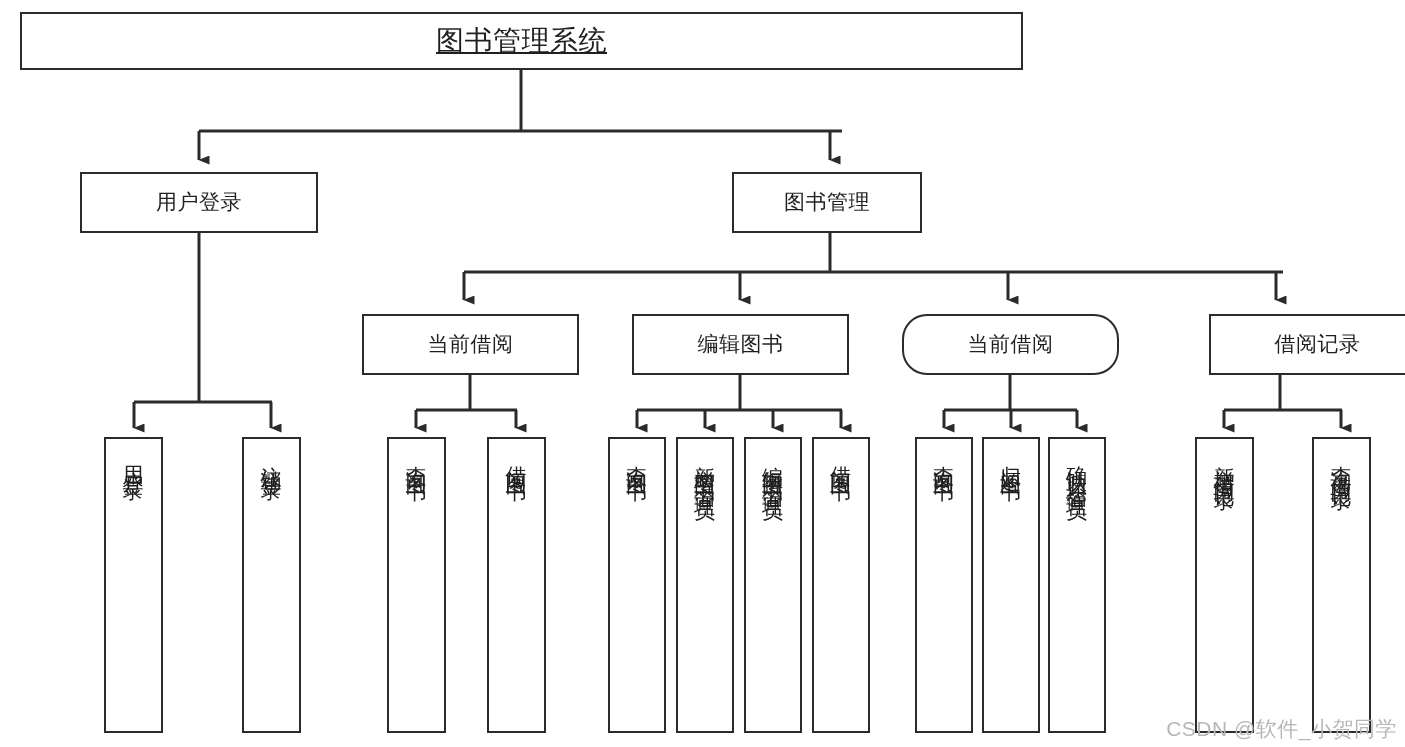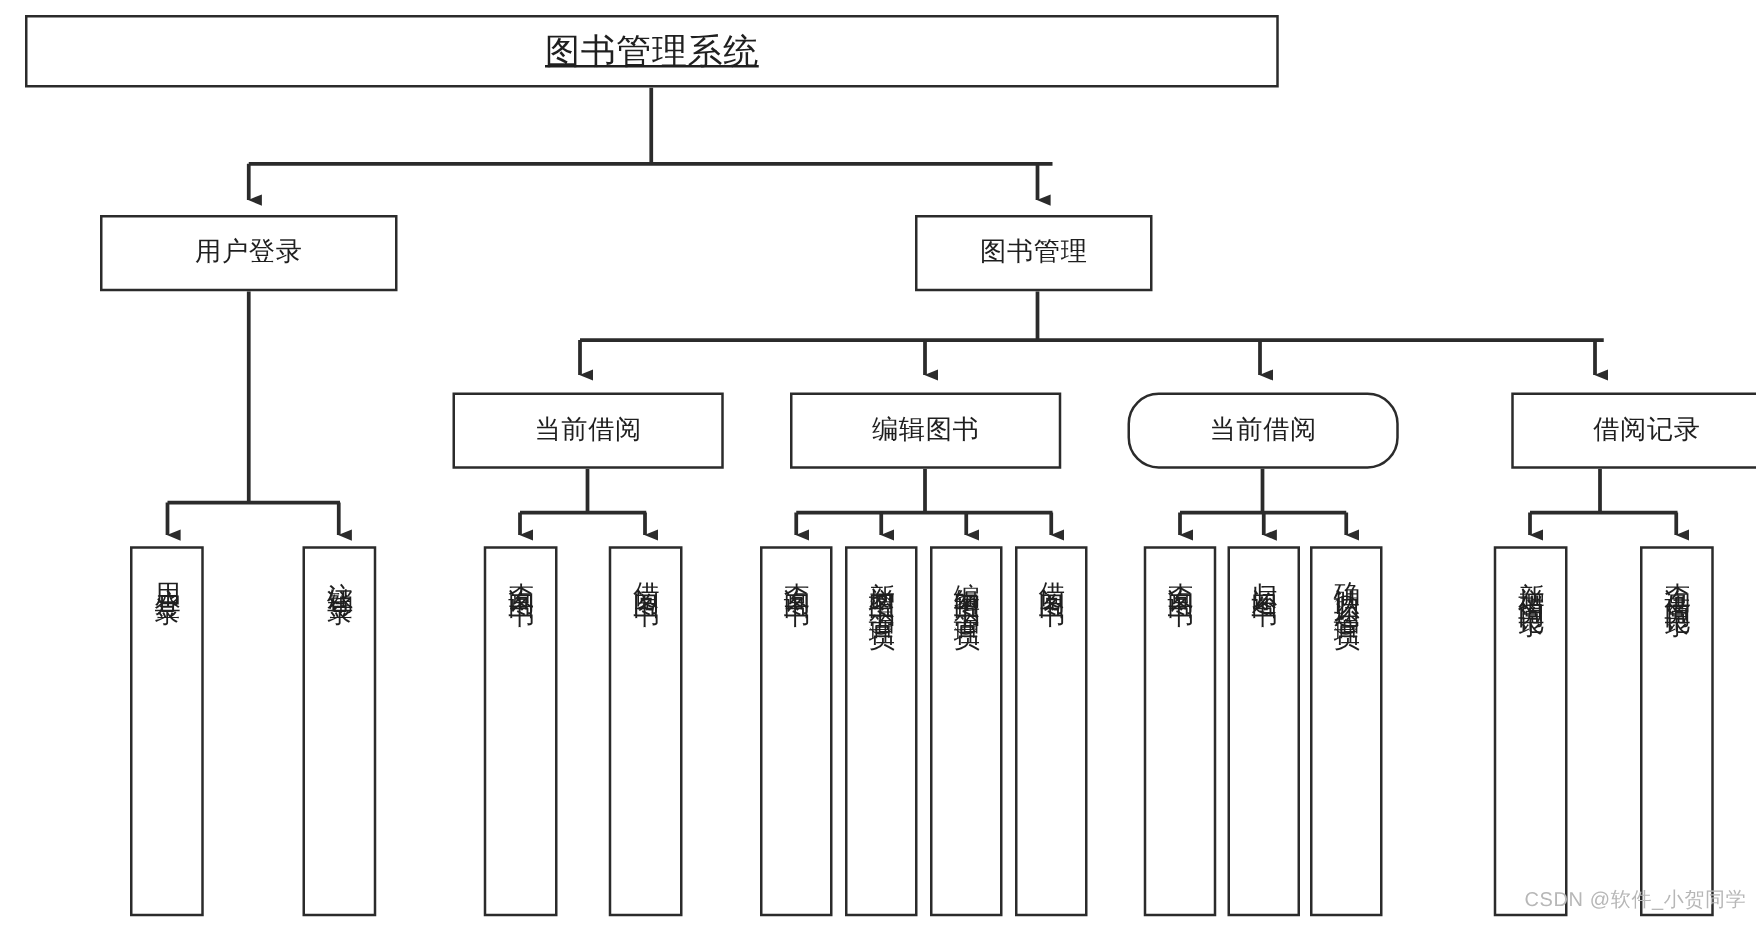--- a/index.html
+++ b/index.html
@@ -54,22 +54,22 @@
     writing-mode: vertical-rl;
     text-orientation: upright;
     font-size: 21px;
     letter-spacing: 5px;
     line-height: 1.0;
     white-space: nowrap;
   }
   .watermark {
     position: absolute;
     right: 8px;
-    bottom: 16px;
-    font-size: 16px;
+    bottom: 4px;
+    font-size: 21px;
     color: #b7b7b7;
     letter-spacing: 0.5px;
     z-index: 6;
     white-space: nowrap;
     font-family: "Liberation Sans", "DejaVu Sans", sans-serif;
   }
 </style>
 </head>
 <body>
 

